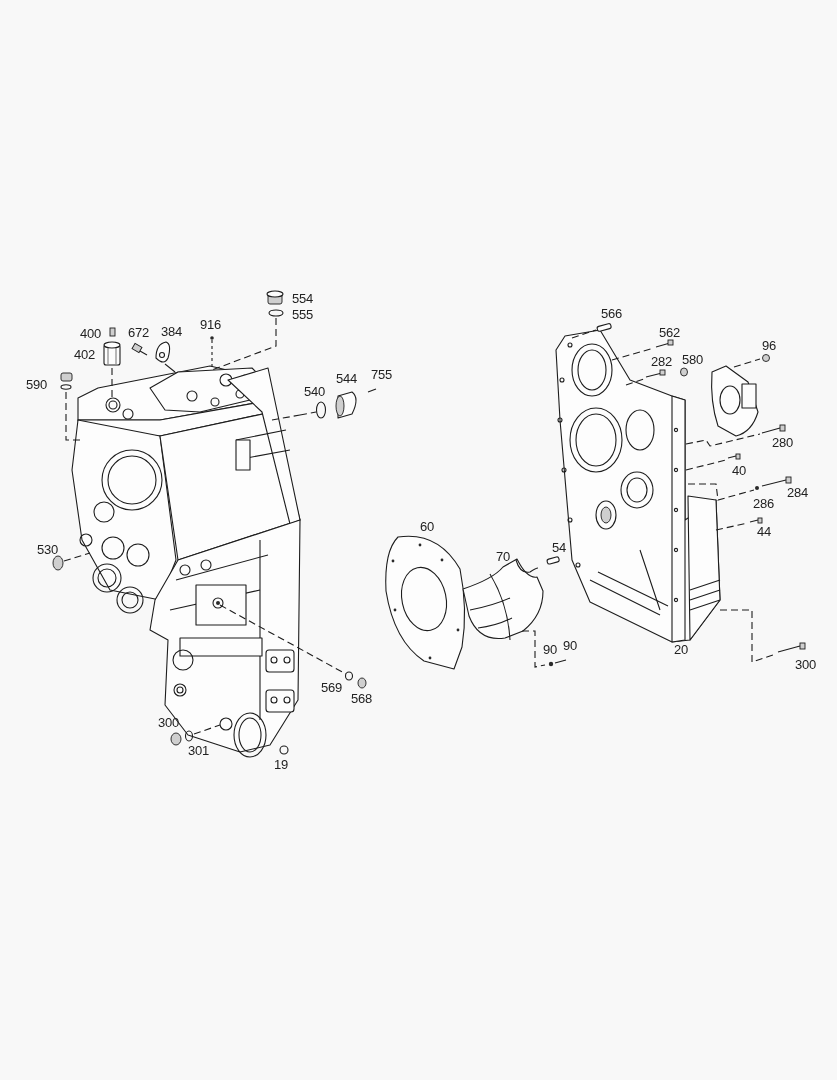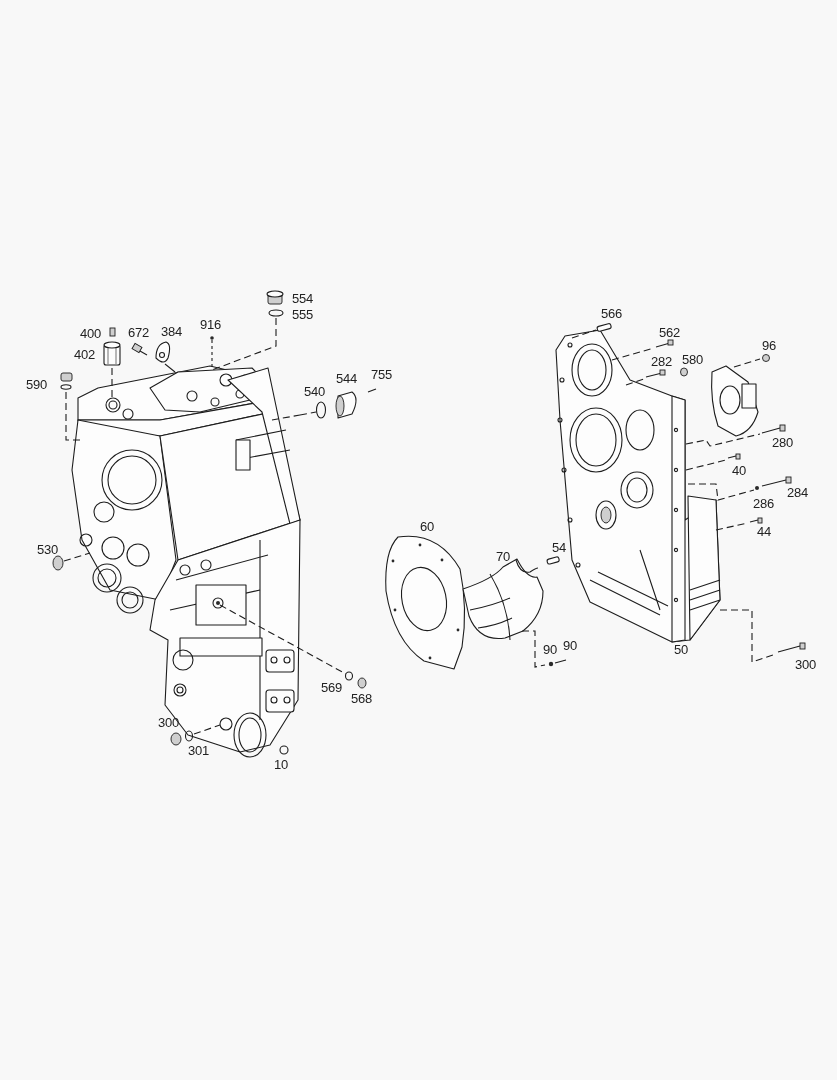--- a/index.html
+++ b/index.html
@@ -251,34 +251,34 @@
 <span class="label" style="left:74px;top:348px">402</span>
 <span class="label" style="left:26px;top:378px">590</span>
 <span class="label" style="left:304px;top:385px">540</span>
 <span class="label" style="left:336px;top:372px">544</span>
 <span class="label" style="left:371px;top:368px">755</span>
 <span class="label" style="left:37px;top:543px">530</span>
 <span class="label" style="left:321px;top:681px">569</span>
 <span class="label" style="left:351px;top:692px">568</span>
 <span class="label" style="left:158px;top:716px">300</span>
 <span class="label" style="left:188px;top:744px">301</span>
-<span class="label" style="left:274px;top:758px">10</span>
+<span class="label" style="left:274px;top:758px">19</span>
 
 <span class="label" style="left:420px;top:520px">60</span>
 <span class="label" style="left:496px;top:550px">70</span>
 <span class="label" style="left:552px;top:541px">54</span>
 <span class="label" style="left:543px;top:643px">90</span>
 <span class="label" style="left:563px;top:639px">90</span>
 
 <span class="label" style="left:601px;top:307px">566</span>
 <span class="label" style="left:659px;top:326px">562</span>
 <span class="label" style="left:651px;top:355px">282</span>
 <span class="label" style="left:682px;top:353px">580</span>
 <span class="label" style="left:762px;top:339px">96</span>
 <span class="label" style="left:772px;top:436px">280</span>
 <span class="label" style="left:732px;top:464px">40</span>
 <span class="label" style="left:753px;top:497px">286</span>
 <span class="label" style="left:787px;top:486px">284</span>
 <span class="label" style="left:757px;top:525px">44</span>
-<span class="label" style="left:674px;top:643px">50</span>
+<span class="label" style="left:674px;top:643px">20</span>
 <span class="label" style="left:795px;top:658px">300</span>
 
 </div>
 
 </body></html>

